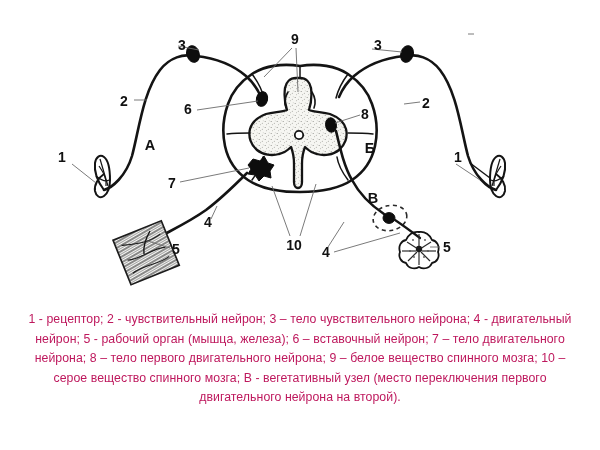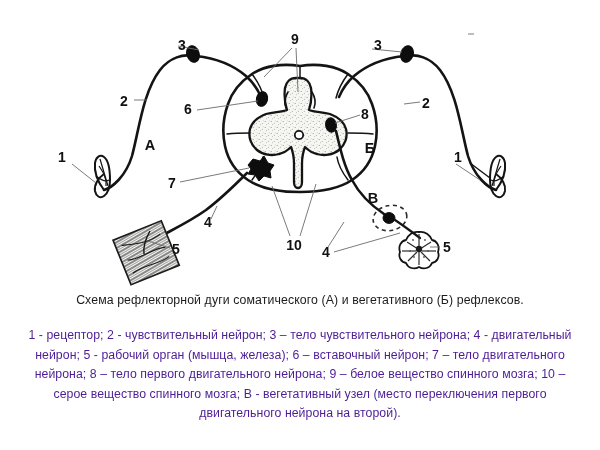--- a/index.html
+++ b/index.html
@@ -29,21 +29,21 @@
     line-height:16px;
     color:#1b1b1b;
     letter-spacing:0.1px;
     padding:0 18px;
     box-sizing:border-box;
   }
   .legend-text{
     margin-top:18px;
     font-size:12.3px;
     line-height:19.5px;
-    color:#4c1d95;
+    color:#be185d;
     padding:0 28px;
     box-sizing:border-box;
     text-align:center;
     letter-spacing:0.05px;
   }
   .num-label{
     font-family:"Liberation Sans", sans-serif;
     font-weight:bold;
     font-size:14px;
     fill:#111;
@@ -287,15 +287,14 @@
 
     <g>
       <text class="zone-label" x="150" y="150" text-anchor="middle">А</text>
       <text class="zone-label" x="370" y="153" text-anchor="middle">Б</text>
       <text class="zone-label" x="373" y="203" text-anchor="middle">В</text>
     </g>
   </svg>
 </div>
 
 <div class="caption-block">
-  <div class="caption-title">Схема рефлекторной дуги соматического (А) и вегетативного (Б) рефлексов.</div>
   <div class="legend-text">1 - рецептор; 2 - чувствительный нейрон; 3 – тело чувствительного нейрона; 4 - двигательный нейрон; 5 - рабочий орган (мышца, железа); 6 – вставочный нейрон; 7 – тело двигательного нейрона; 8 – тело первого двигательного нейрона; 9 – белое вещество спинного мозга; 10 – серое вещество спинного мозга; В - вегетативный узел (место переключения первого двигательного нейрона на второй).</div>
 </div>
 
 </body></html>

